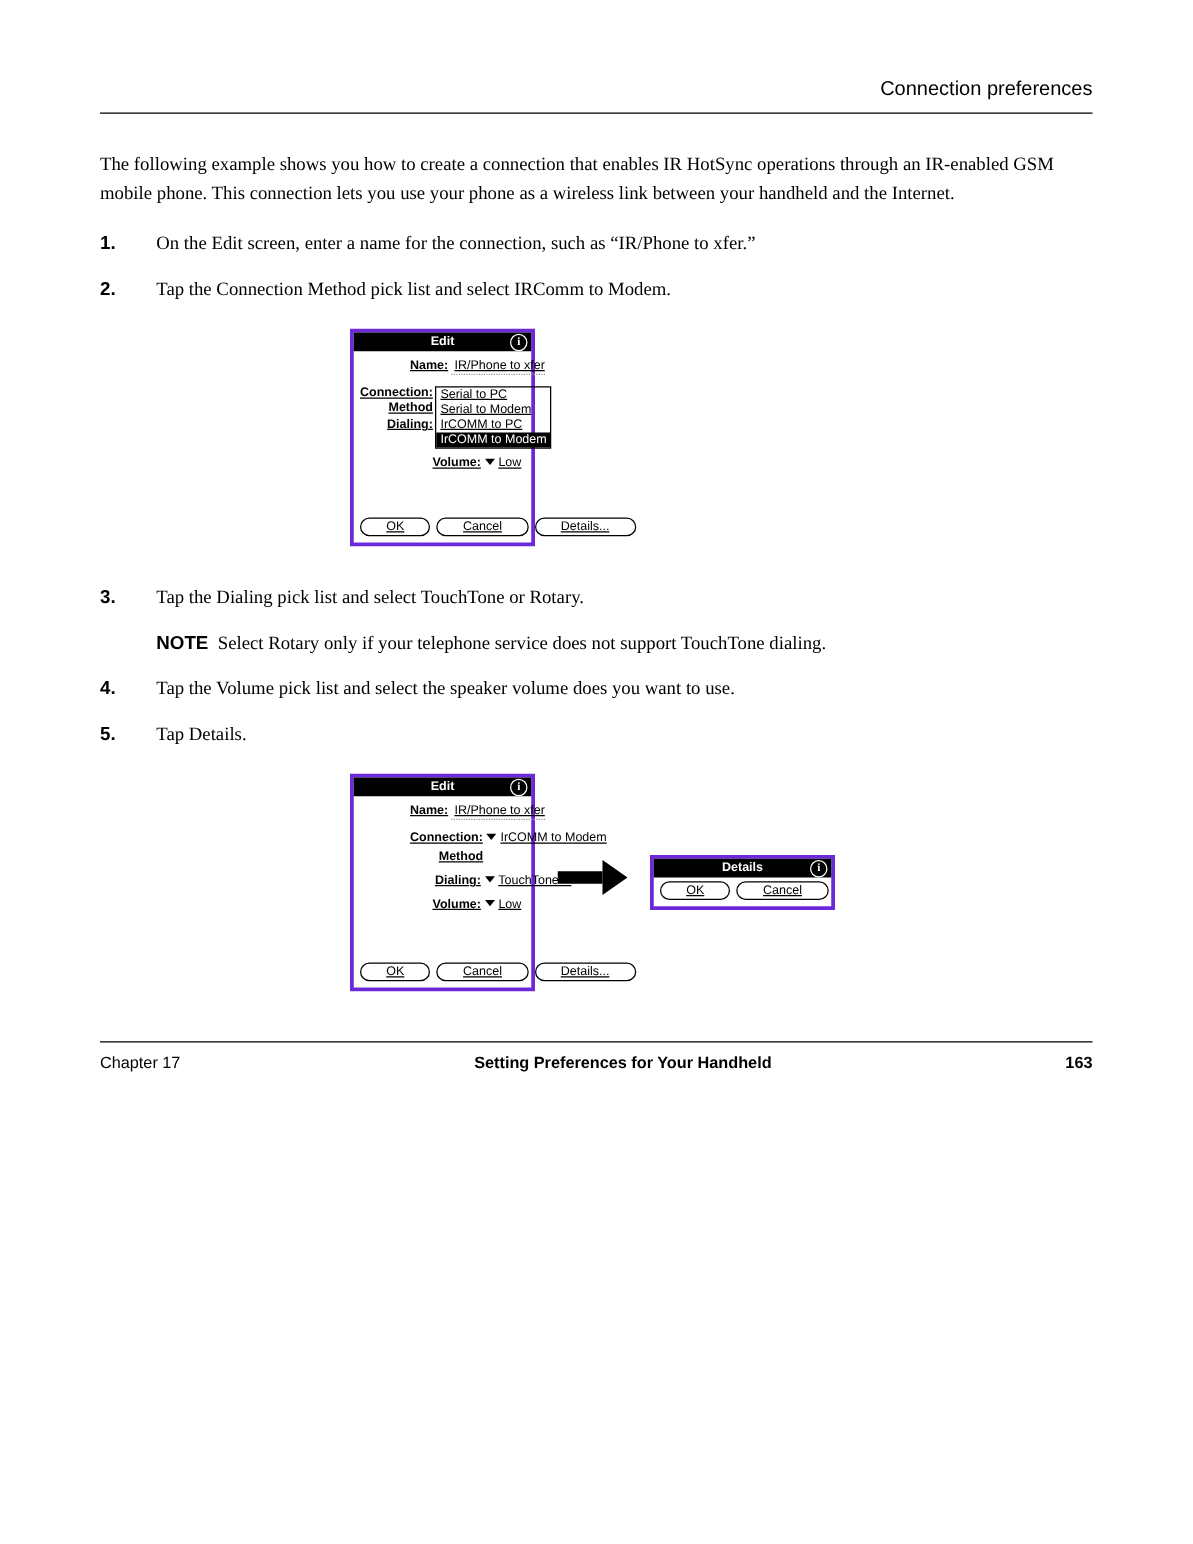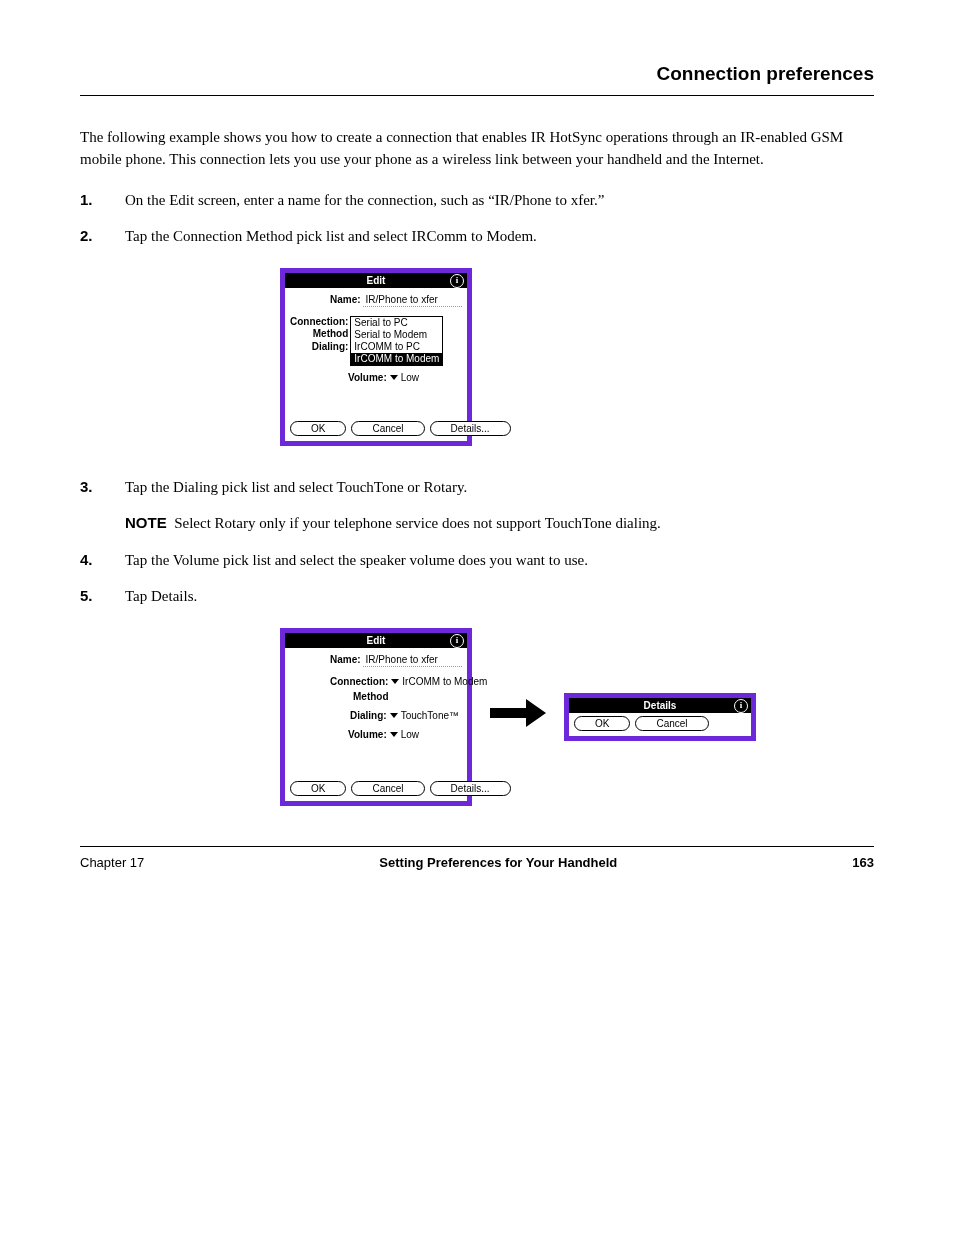--- a/index.html
+++ b/index.html
@@ -8,22 +8,22 @@
     color: #000;
     margin: 0;
     padding: 60px 80px 40px 80px;
     max-width: 954px;
     box-sizing: border-box;
     line-height: 1.5;
   }
   .page-header {
     text-align: right;
     font-family: Arial, Helvetica, sans-serif;
-    font-size: 19px;
-    font-weight: bold;
+    font-size: 16px;
+    font-weight: normal;
     margin-bottom: 6px;
   }
   .page-header-rule {
     border: none;
     border-top: 1px solid #000;
     margin: 0 0 30px 0;
   }
   .body-text {
     margin: 15px 0 18px 0;
   }
@@ -48,27 +48,28 @@
   .screenshots-row {
     display: flex;
     align-items: center;
     gap: 18px;
     margin: 20px 0 30px 200px;
   }
   .screenshots-single {
     margin: 20px 0 30px 200px;
   }
   .palm-window {
-    width: 192px;
-    border: 5px solid #6d28d9;
+    width: 148px;
+    border: 3px solid #6d28d9;
     background: #fff;
     font-family: Arial, Helvetica, sans-serif;
     font-size: 10px;
     line-height: 1.2;
     box-sizing: border-box;
+    text-decoration: underline;
   }
   .palm-titlebar {
     background: #000;
     color: #fff;
     font-weight: bold;
     text-align: center;
     padding: 2px 4px;
     position: relative;
     height: 15px;
     box-sizing: border-box;

